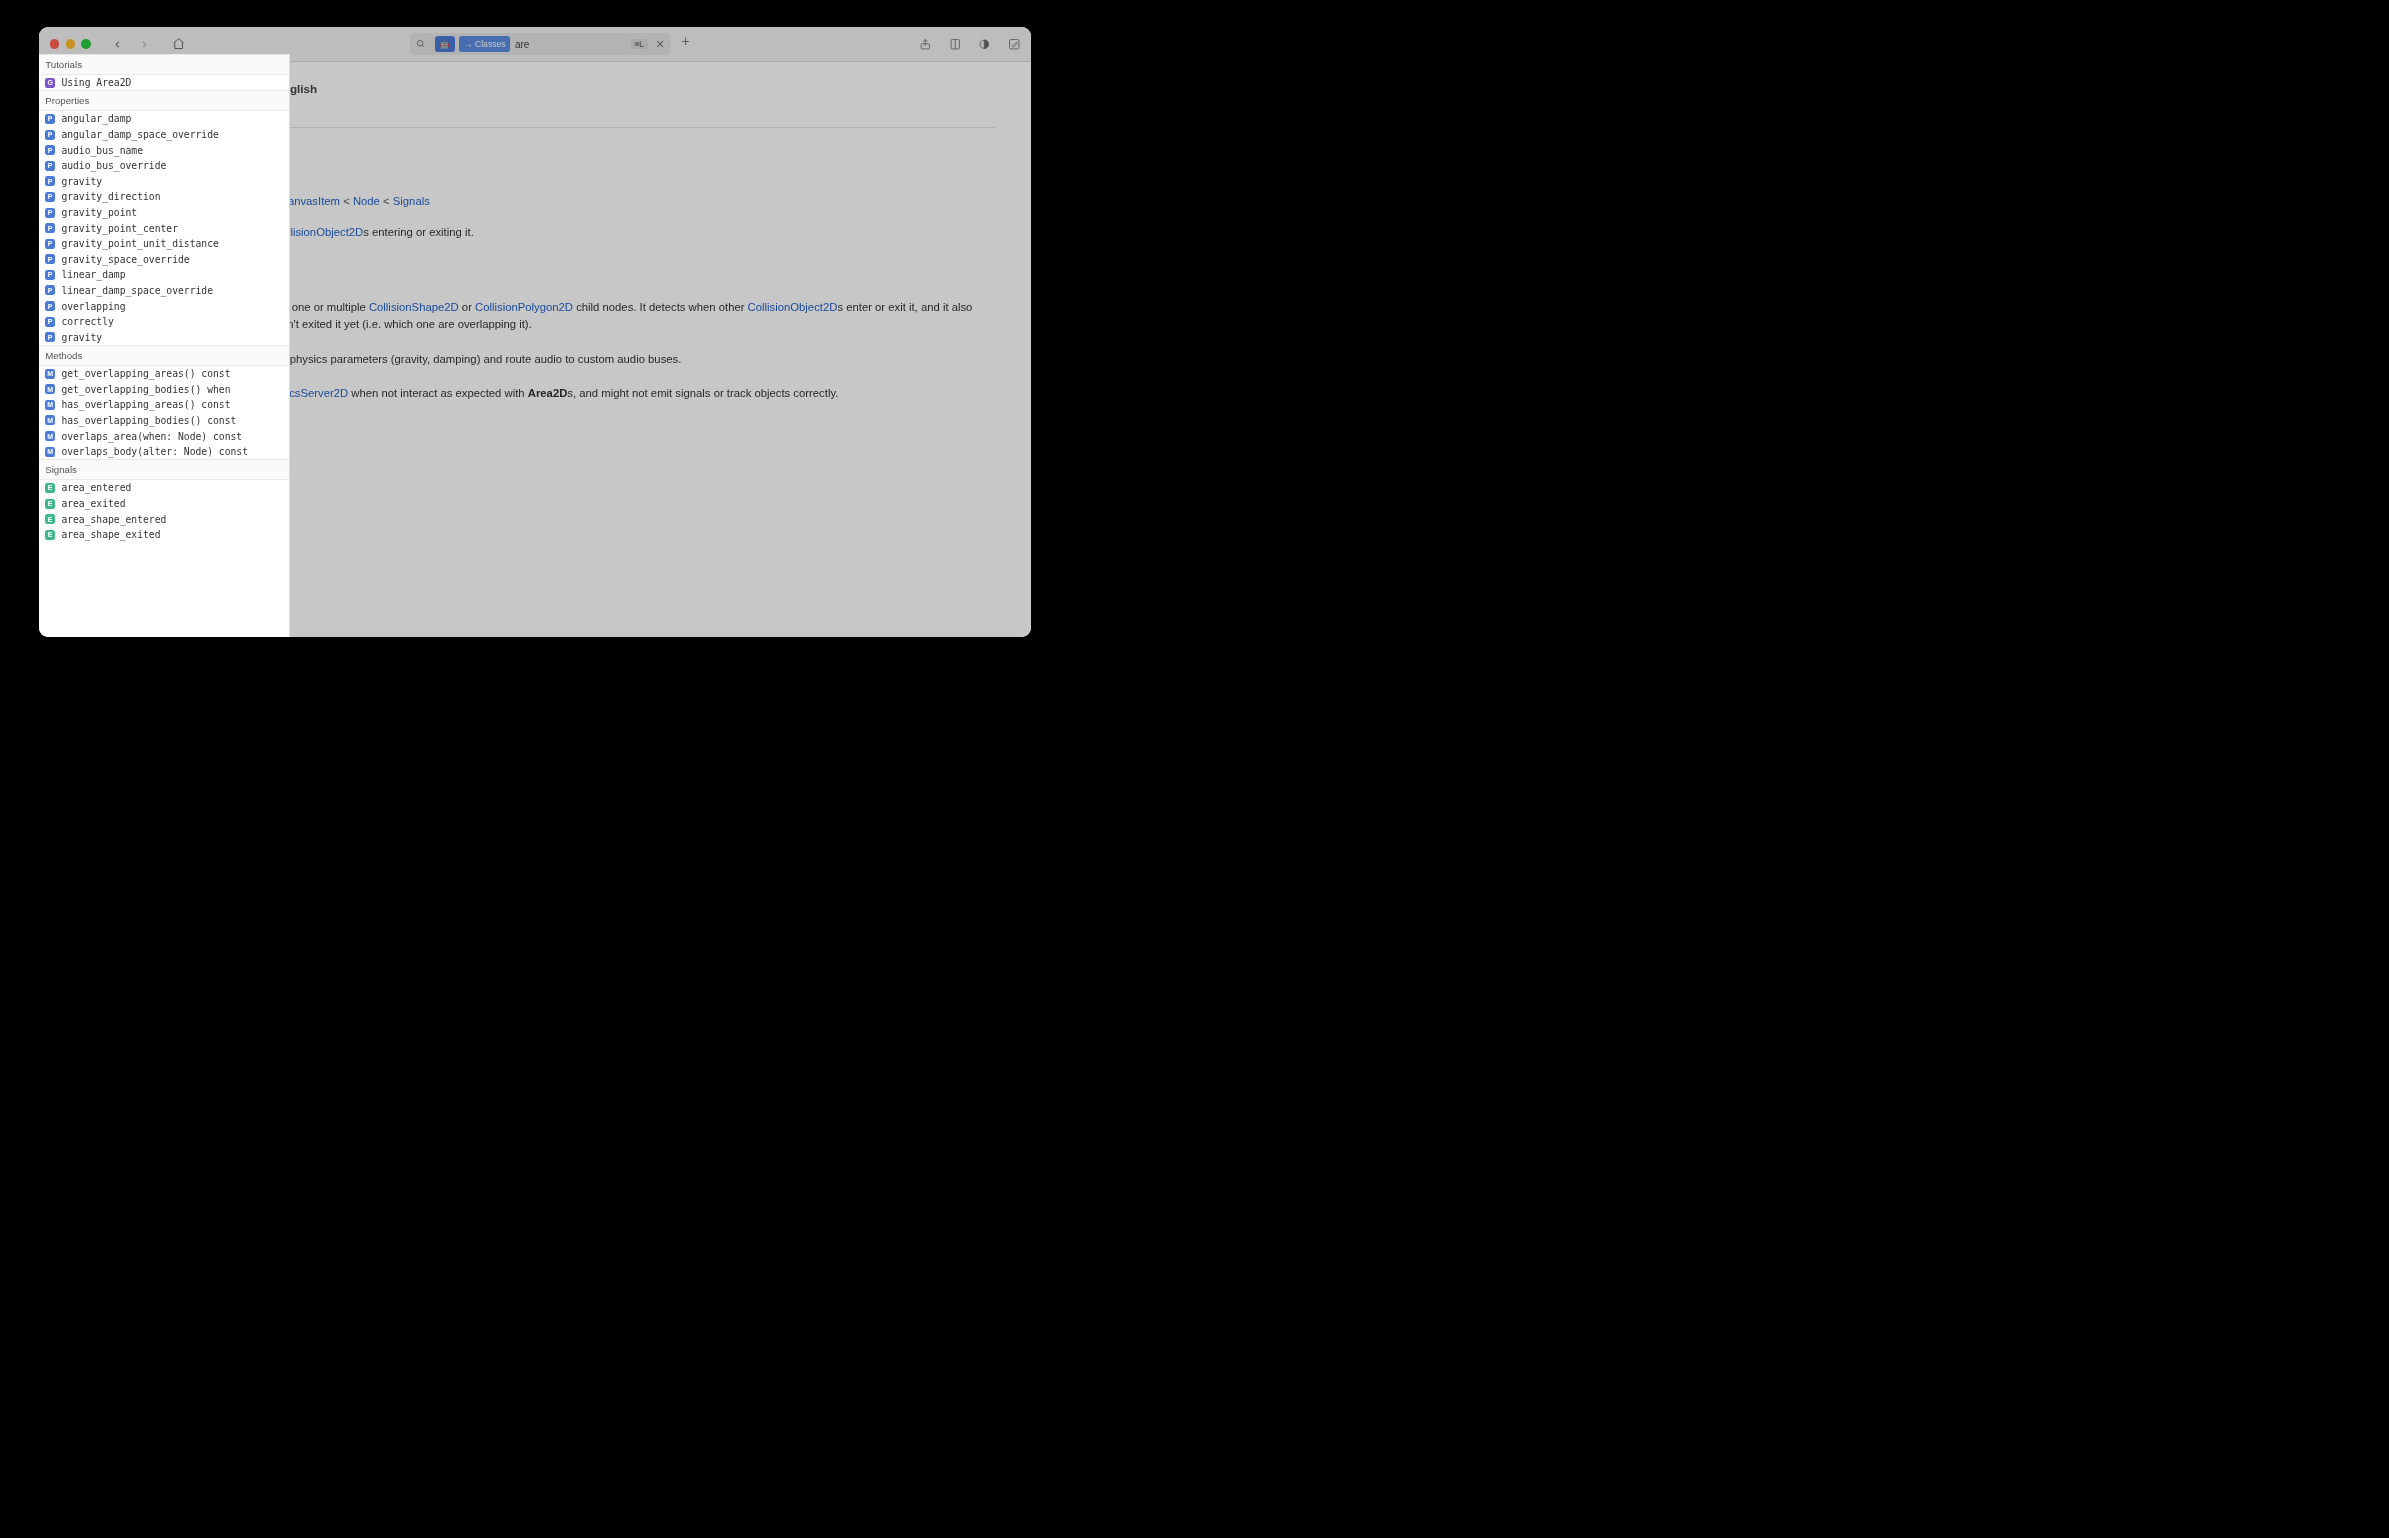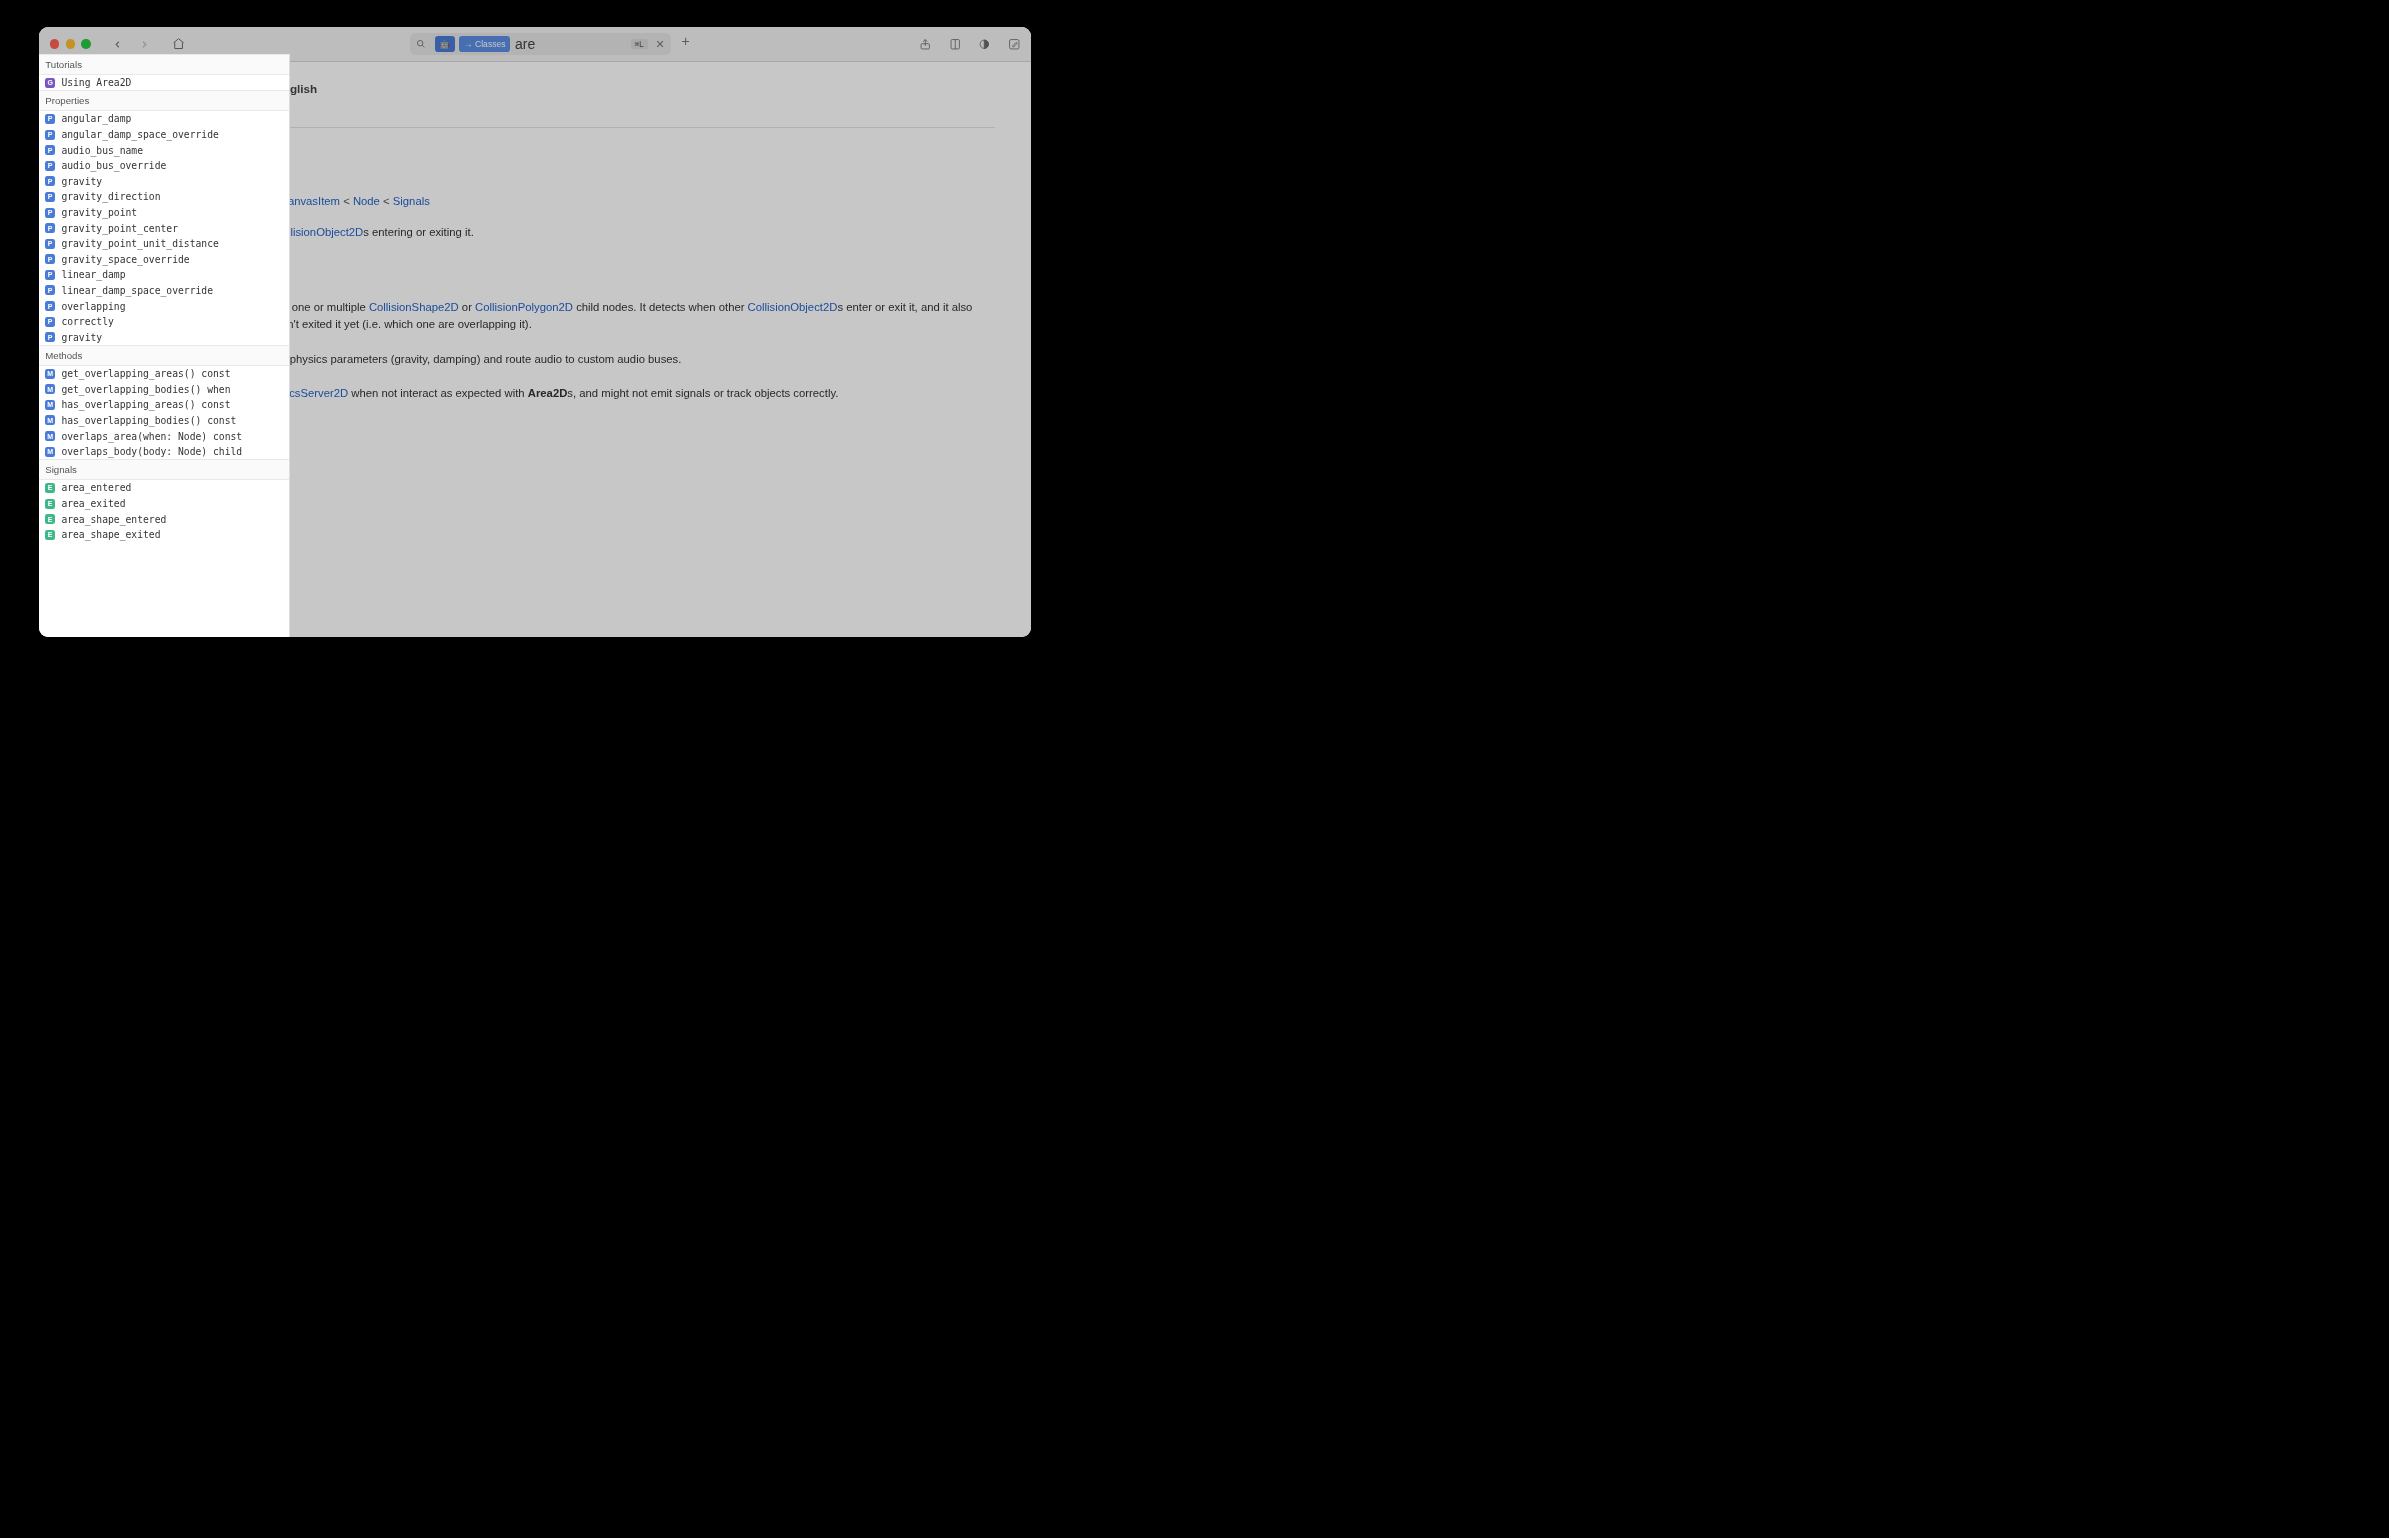--- a/index.html
+++ b/index.html
@@ -71,21 +71,21 @@
       align-items: center;
       justify-content: center;
       height: 15.6px;
       border-radius: 3.1px;
       font-size: 8.6px;
       padding: 0 4.7px;
       color: #fff;
     }
     .pill.blue-robot { background: #4a7bd6; }
     .pill.blue-classes { background: #5a8de3; gap: 2.3px; }
-    .addr-text { font-size: 14px; color: #444; text-align: right; }
+    .addr-text { font-size: 10px; color: #444; text-align: right; }
     .shortcut {
       background: #d9d9d9; color: #555;
       font-size: 7.8px; padding: 0.8px 3.9px; border-radius: 3.1px;
       font-family: ui-monospace, Menlo, monospace;
       margin-left: auto;
     }
     .addr .x { color: #777; font-size: 11px; padding: 0 3.1px; }
     .plusbtn { color: #777; font-size: 14px; margin-left: 6.2px; width: 17px; text-align: center; }
     .rightbtns { display: flex; gap: 17px; margin-left: auto; }
     .tbicon { color: #5a5a5a; }
@@ -387,21 +387,21 @@
       <div class="item">
         <span class="badge M">M</span>
         <span class="mono">has_overlapping_bodies() const</span>
       </div>
       <div class="item">
         <span class="badge M">M</span>
         <span class="mono">overlaps_area(when: Node) const</span>
       </div>
       <div class="item">
         <span class="badge M">M</span>
-        <span class="mono">overlaps_body(body: Node) child</span>
+        <span class="mono">overlaps_body(alter: Node) const</span>
       </div>
       <div class="sect-h">Signals</div>
       <div class="item">
         <span class="badge E">E</span>
         <span class="mono">area_entered</span>
       </div>
       <div class="item">
         <span class="badge E">E</span>
         <span class="mono">area_exited</span>
       </div>

